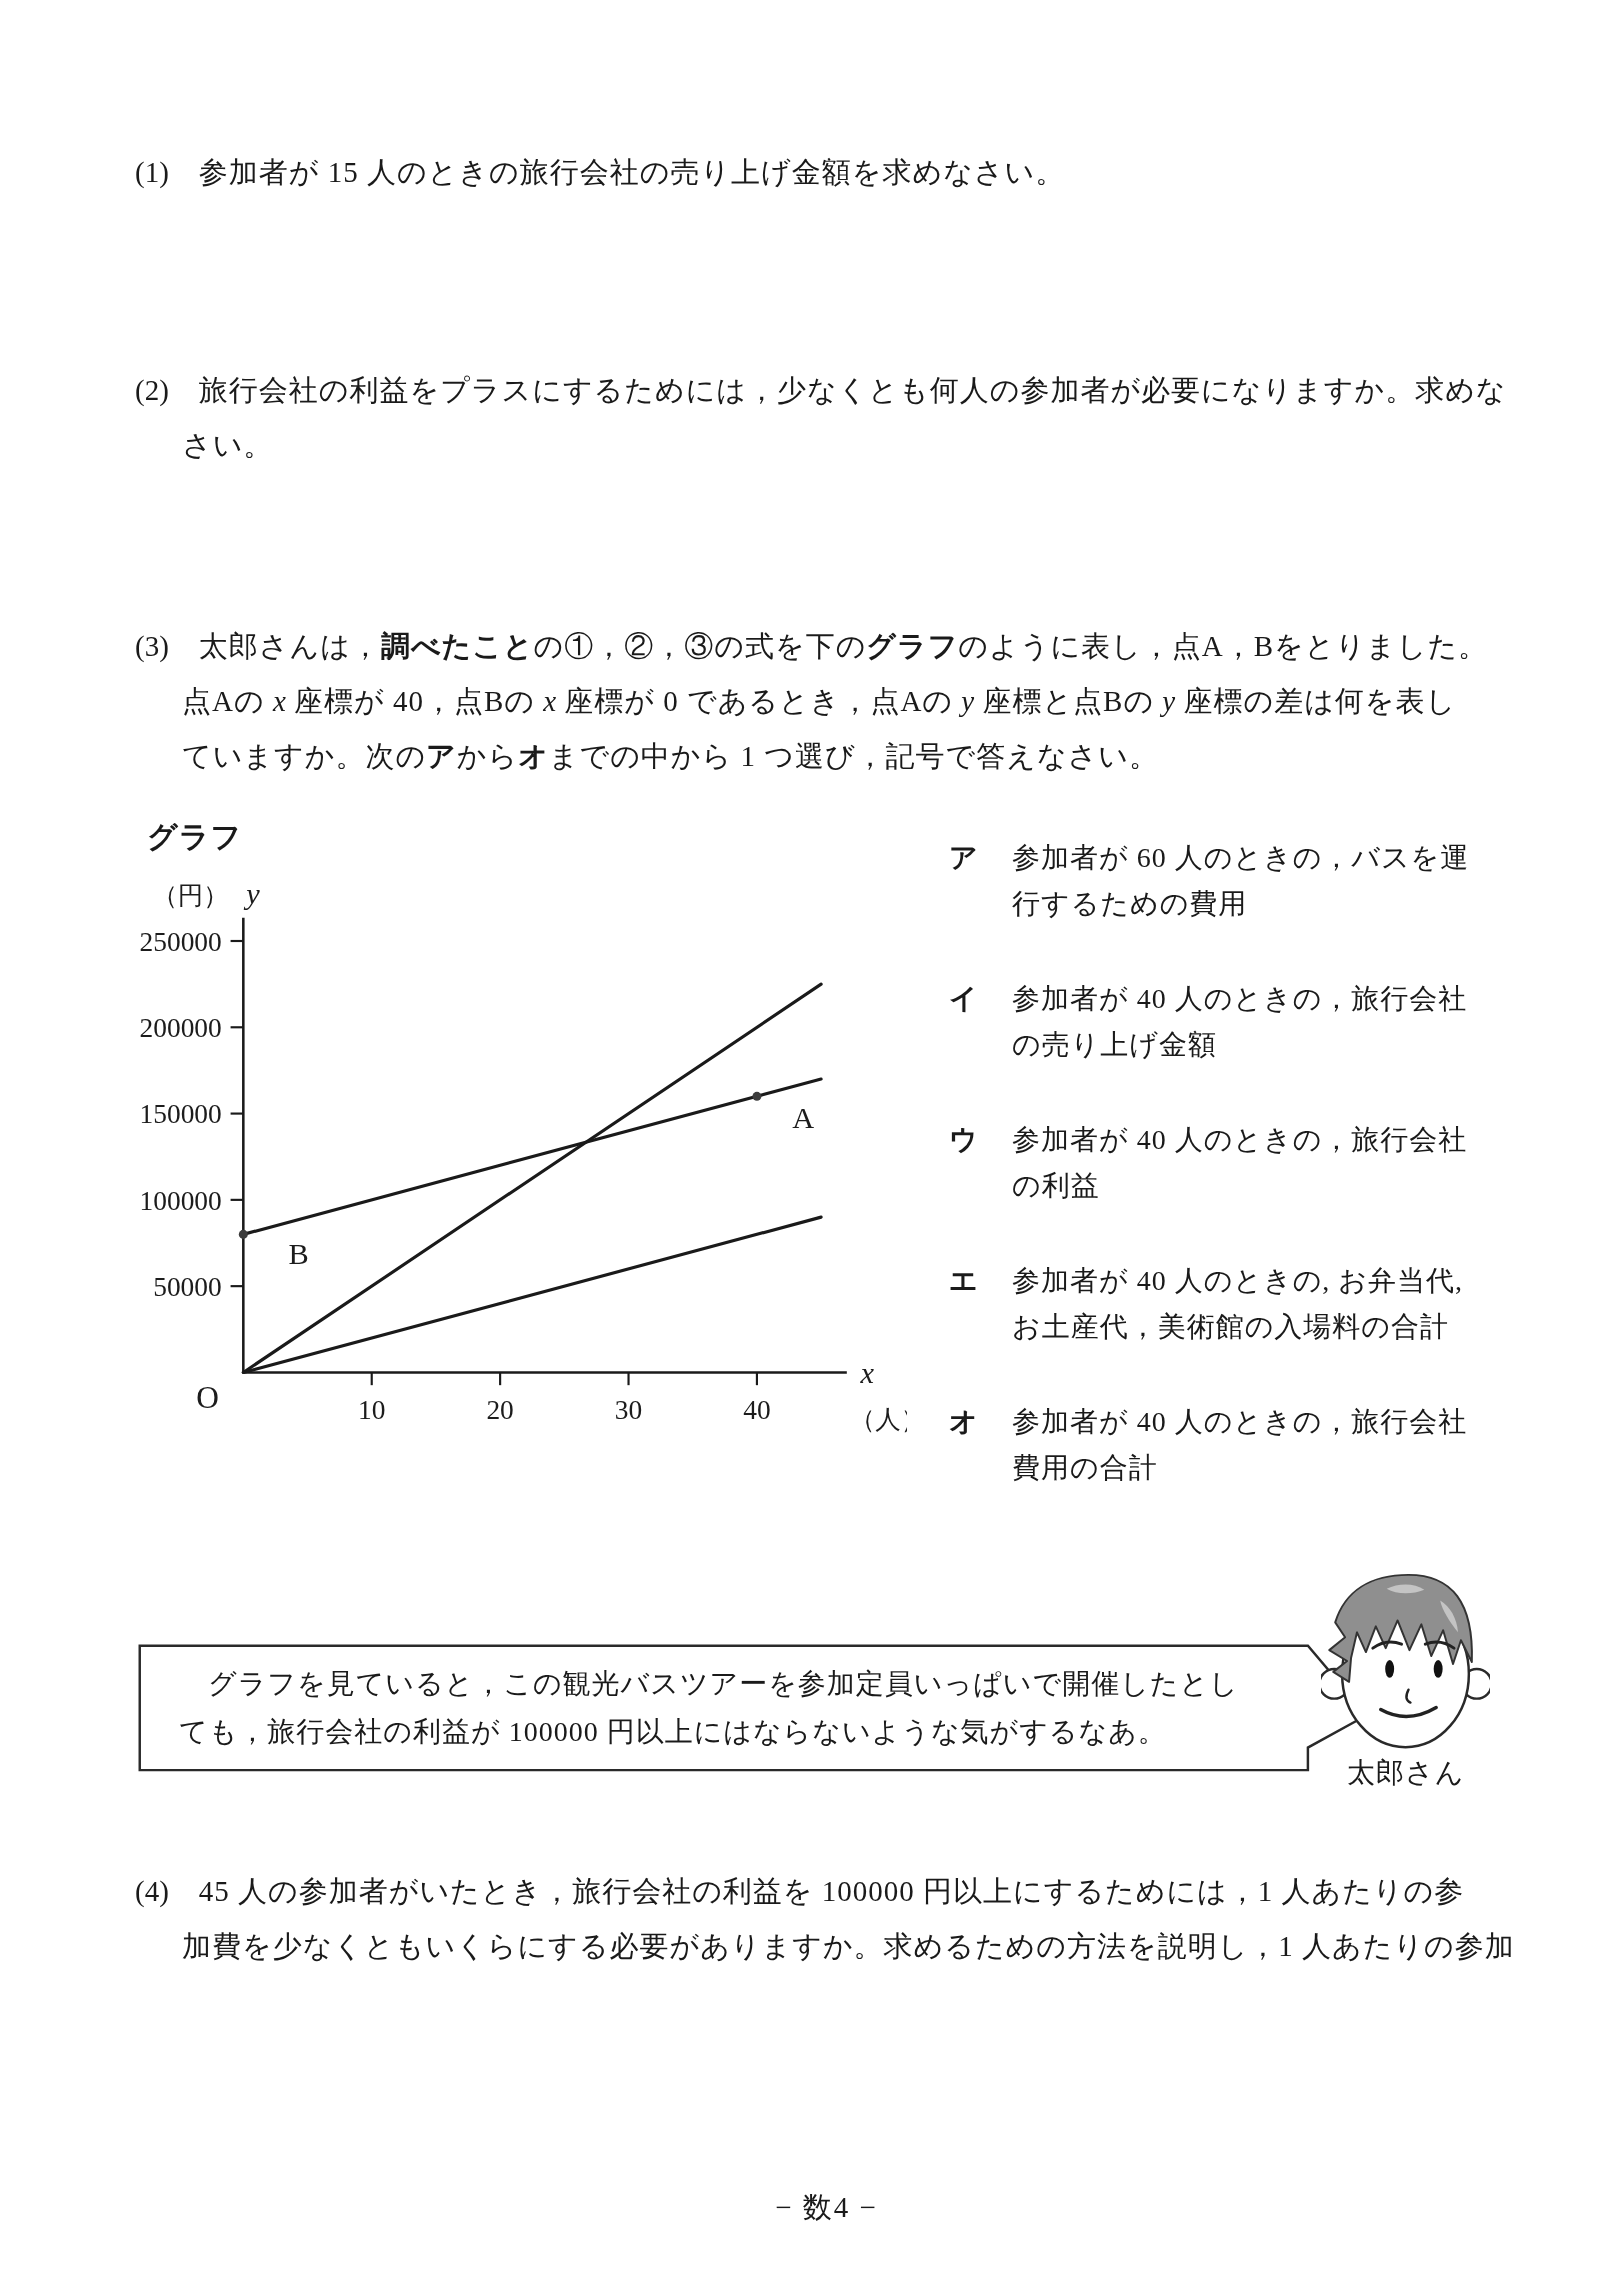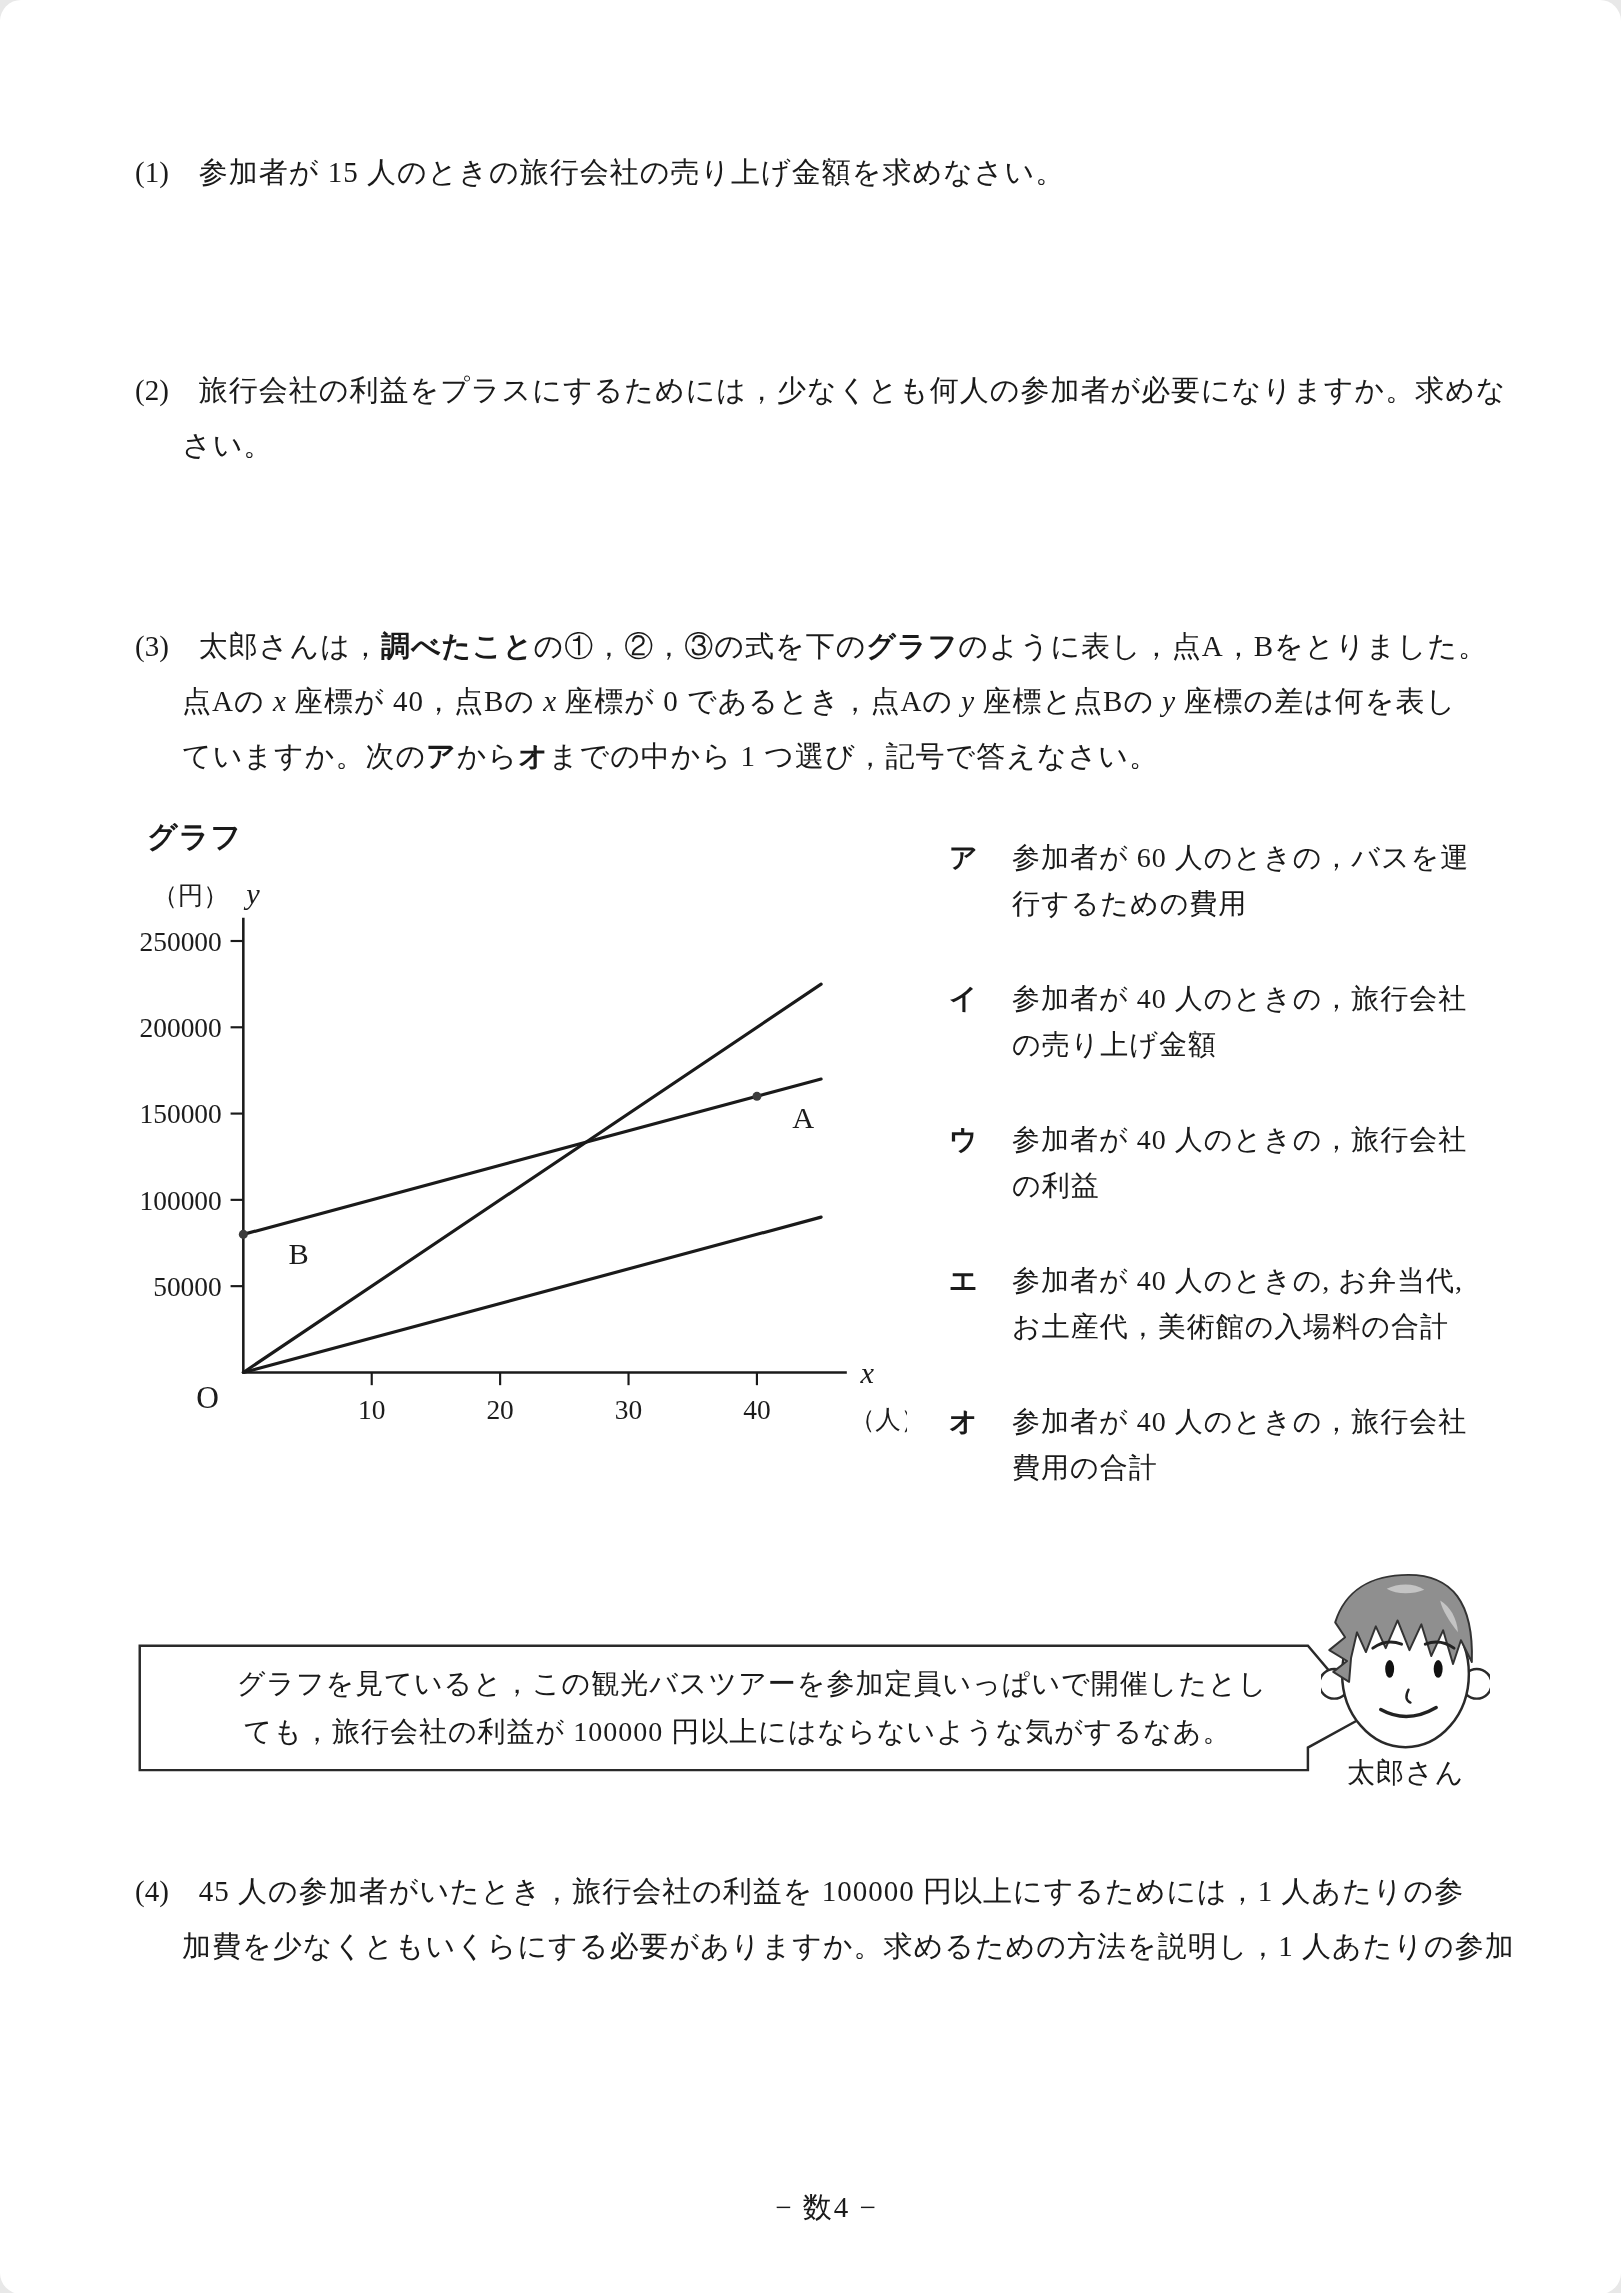--- a/index.html
+++ b/index.html
@@ -1,20 +1,20 @@
 <!DOCTYPE html>
 <html><head>
 <meta charset="utf-8">
 <style>
   html,body { margin:0; padding:0; background:#e8e8e8; }
   .page {
     position:relative; width:1621px; height:2294px; margin:0 auto;
     background:#ffffff; overflow:hidden;
     font-family:"Liberation Serif","DejaVu Serif",serif;
-    color:#1a1a1a; letter-spacing:1px;border-radius:21px;
+    color:#1a1a1a; letter-spacing:1px;
   }
   .q { position:absolute; left:135px; width:1402px; font-size:29px; line-height:55px; }
   .q .cont { margin-left:47px; }
   .qnum { letter-spacing:0; }
   .b  { font-family:"Liberation Sans","DejaVu Sans",sans-serif; font-weight:700; }
   .it { font-style:italic; font-family:"Liberation Serif","DejaVu Serif",serif; letter-spacing:0; }
   .graph-title {
     position:absolute; left:147px; top:817px; font-size:30px; font-weight:700;
     font-family:"Liberation Sans","DejaVu Sans",sans-serif;
   }
@@ -24,21 +24,21 @@
     display:flex; flex-direction:column; gap:49px; font-size:28px;
   }
   .option { display:flex; align-items:flex-start; }
   .opt-letter {
     flex:none; width:63px; font-family:"Liberation Sans","DejaVu Sans",sans-serif;
     font-weight:700; line-height:46px;
   }
   .opt-text div { line-height:46px; }
   .bubble-svg { position:absolute; left:127px; top:1617px; }
   .bubble-text { position:absolute; left:179px; top:1660px; width:1117px; font-size:28px; }
-  .bubble-text div { line-height:48px; white-space:nowrap;text-align:center; }
+  .bubble-text div { line-height:48px; white-space:nowrap; }
   .avatar-svg { position:absolute; left:1321px; top:1563px; }
   .avatar-name { position:absolute; left:1347px; top:1754px; font-size:28px; }
   .footer { position:absolute; left:16px; top:2188px; width:100%; text-align:center; font-size:29px; letter-spacing:2px; }
   svg text { letter-spacing:0; }
 </style>
 </head>
 <body>
 
 <div class="page">
 

